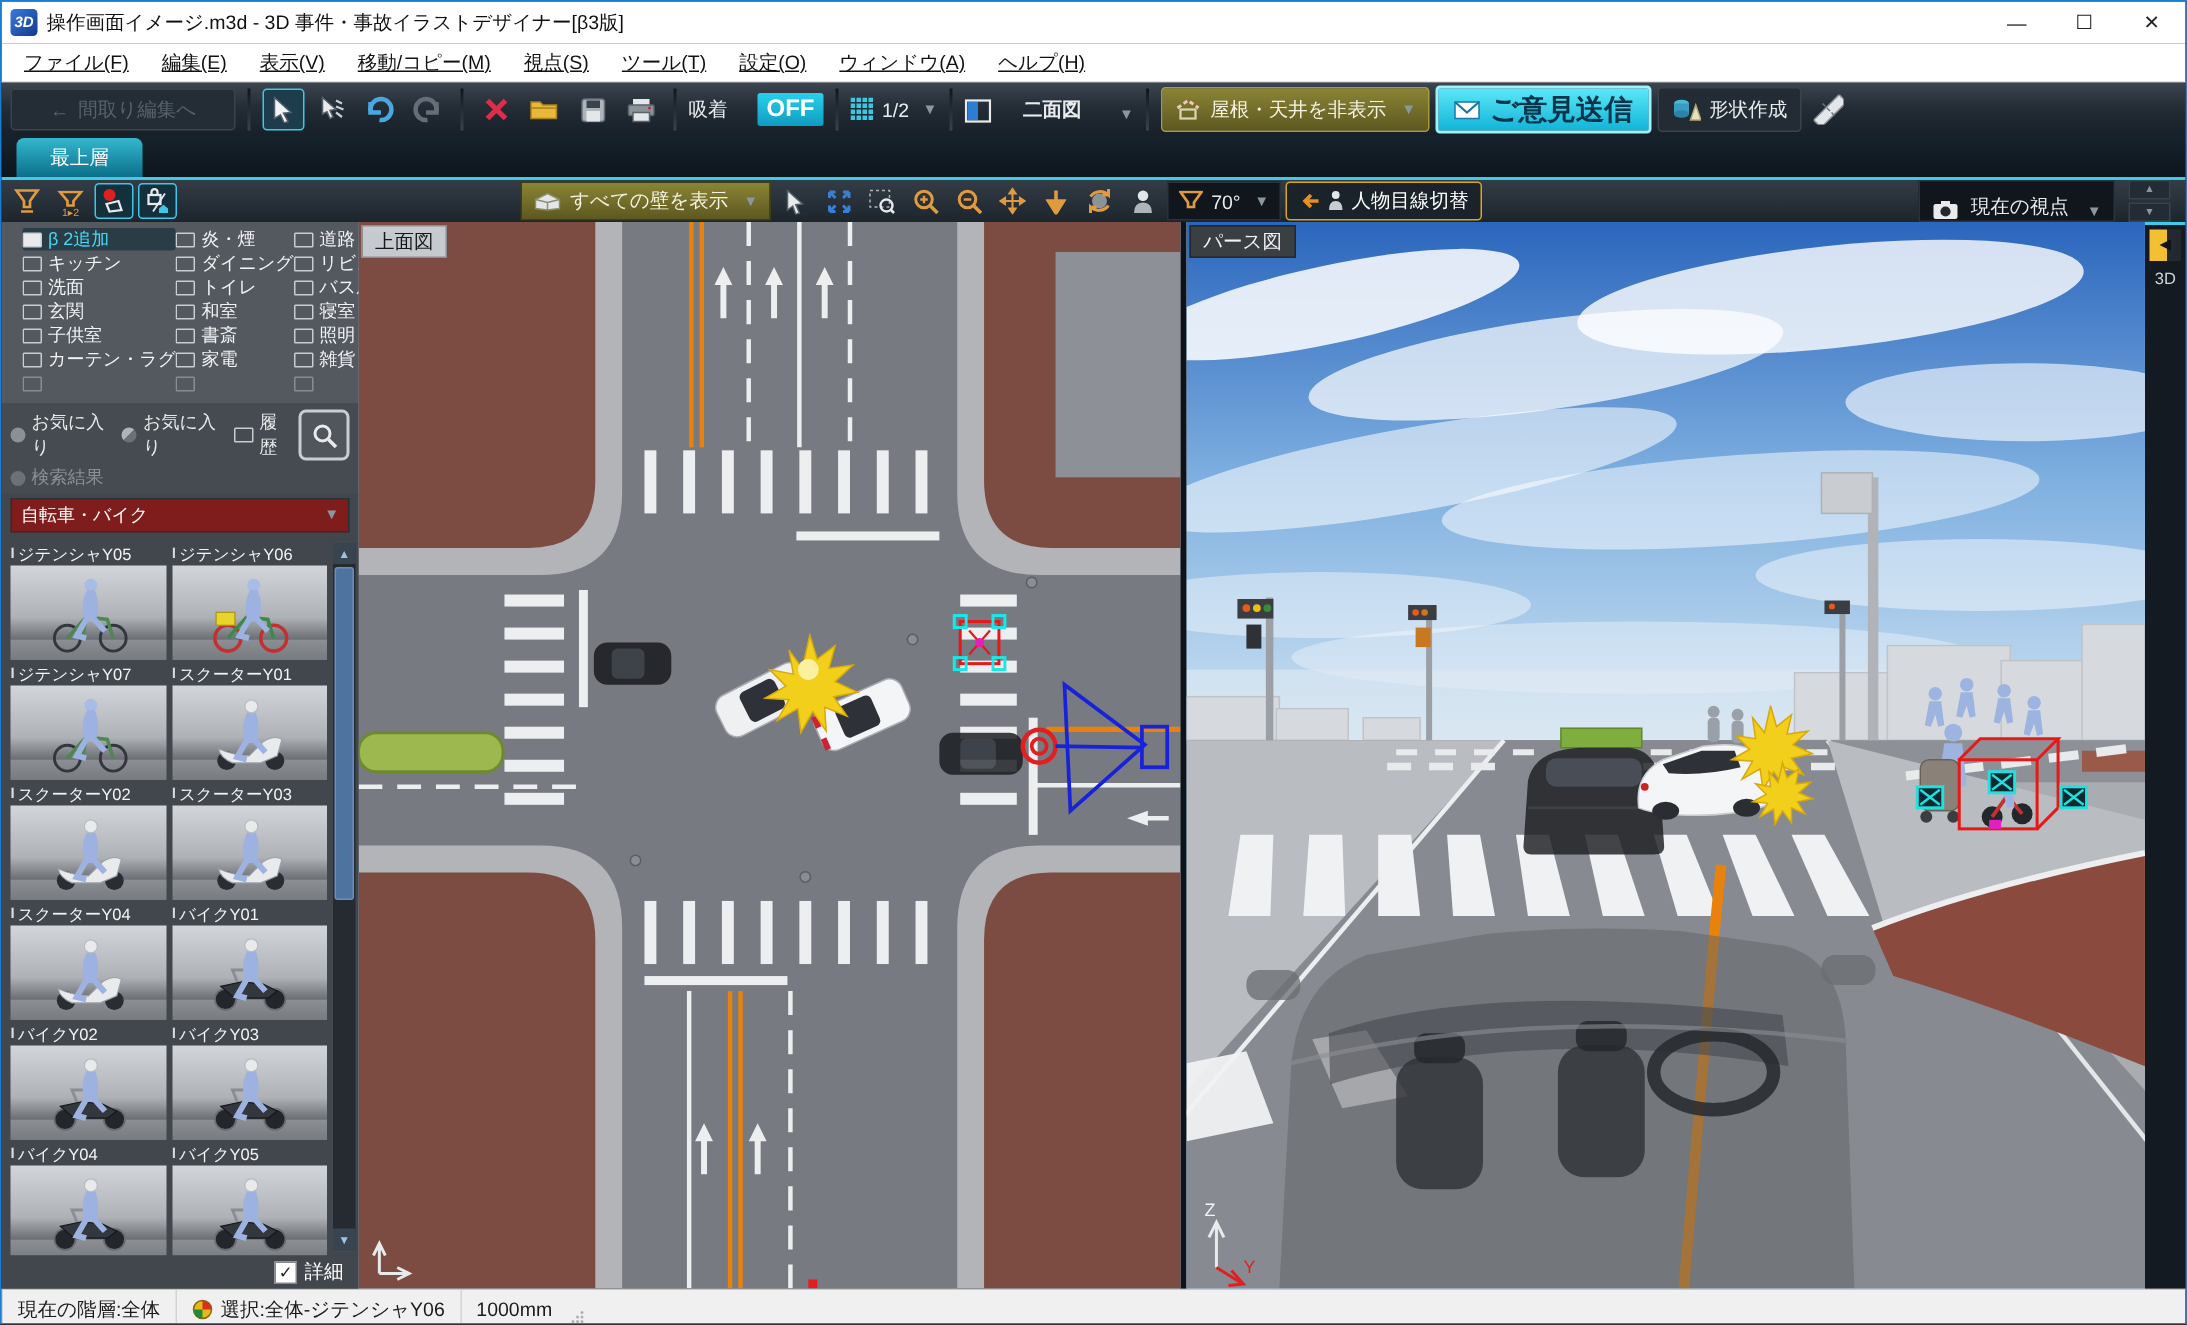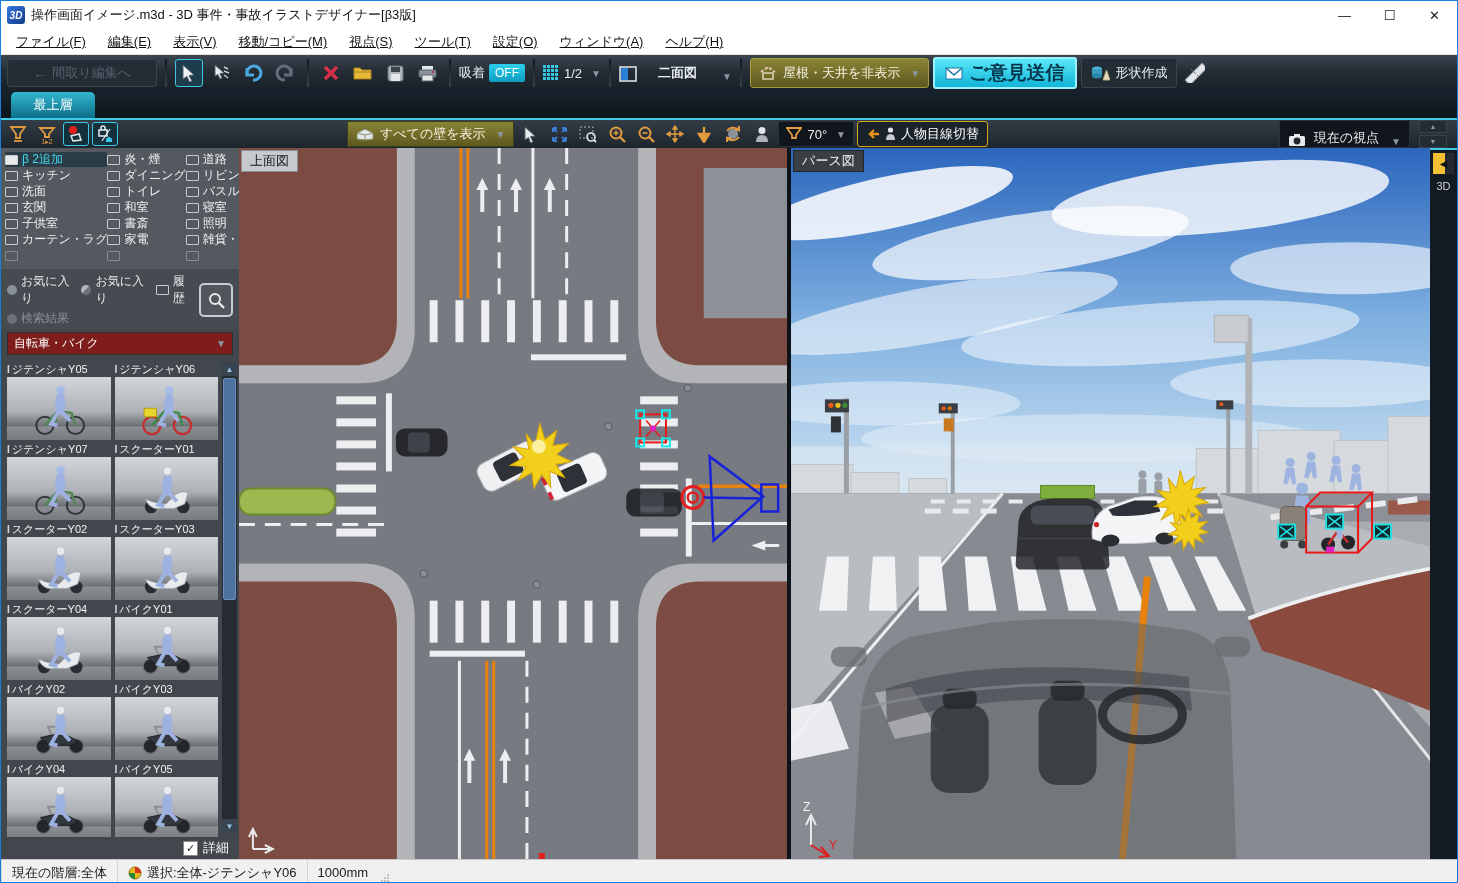--- a/index.html
+++ b/index.html
@@ -13,21 +13,21 @@
   
   .menubar{height:26px;background:#fff;display:flex;align-items:center;padding-left:4px;border-bottom:1px solid #e4e4e4;box-sizing:border-box;}
   .menuitem{font-size:13px;color:#111;padding:0 11px;line-height:25px;text-decoration:underline;}
   
   .toolbar{height:36px;background:linear-gradient(#3c4650,#242d36 45%,#171f27);display:flex;align-items:center;padding:0 6px;gap:4px;box-sizing:border-box;}
   .tb-back{width:148px;height:26px;border:1px solid #3a434c;border-radius:3px;background:#242d35;color:#55616c;font-size:13px;display:flex;align-items:center;justify-content:center;gap:6px;}
   .tbtn{width:28px;height:28px;display:flex;align-items:center;justify-content:center;border-radius:3px;position:relative;}
   .tbtn.sel{background:#1d3d4d;border:1px solid #3ec8e8;box-sizing:border-box;}
   .tsep{width:2px;height:28px;background:linear-gradient(#10161c,#39434c);margin:0 4px;}
   .tlabel{color:#e8ecef;font-size:13px;}
-  .badge-off{background:linear-gradient(#2ad0ec,#0f9cc0);color:#fff;font-size:12px;font-weight:normal;padding:2px 6px;border-radius:2px;margin-left:4px;}
+  .badge-off{background:linear-gradient(#2ad0ec,#0f9cc0);color:#fff;font-size:16px;font-weight:bold;padding:2px 6px;border-radius:2px;margin-left:20px;}
   .caret{color:#8a96a0;font-size:10px;margin-left:4px;}
   .tb-roof{height:28px;background:linear-gradient(#8a8436,#5d581f);border:1px solid #a89c3a;border-radius:3px;color:#f4f2e0;font-size:13px;display:flex;align-items:center;padding:0 8px;gap:6px;}
   .tb-feedback{height:28px;background:linear-gradient(#5ae8f8,#12b4d8);border:2px solid #9af2ff;border-radius:3px;color:#05354a;font-weight:bold;font-size:19px;display:flex;align-items:center;padding:0 10px;gap:6px;}
   .tb-shape{height:28px;background:#232c34;border:1px solid #39434c;border-radius:3px;color:#e8ecef;font-size:13px;display:flex;align-items:center;padding:0 8px;gap:6px;}
   
   .tabstrip{height:27px;background:linear-gradient(#16222c,#0d151d);display:flex;align-items:flex-end;padding-left:10px;}
   .leveltab{height:26px;min-width:64px;background:linear-gradient(#33b7cf,#0c6f8a);border-radius:5px 5px 0 0;color:#fff;font-size:13px;display:flex;align-items:center;justify-content:center;padding:0 10px;}
   
   .viewrow{height:30px;border-top:2px solid #3ecbe8;background:linear-gradient(#343d46,#1c242c);display:flex;box-sizing:border-box;}
   .paneltabs{width:238px;display:flex;background:#343b42;border-right:1px solid #10161c;}
@@ -39,31 +39,31 @@
   .vbtn.sel{border:1px solid #3ec8e8;background:#14303c;box-sizing:border-box;}
   .walls{height:24px;background:linear-gradient(#8a8436,#5d581f);border:1px solid #3a3f1c;color:#f4f2e0;font-size:13px;display:flex;align-items:center;gap:6px;padding:0 8px;margin-left:226px;}
   .fov{height:24px;background:#10161c;border:1px solid #2a333c;color:#e8ecef;font-size:13px;display:flex;align-items:center;gap:5px;padding:0 7px;}
   .persontoggle{height:24px;background:#1a222a;border:1px solid #d8a818;border-radius:3px;color:#fff;font-size:13px;display:flex;align-items:center;gap:5px;padding:0 8px;}
   .curview{height:26px;background:#10161c;border:1px solid #2a333c;color:#e8ecef;font-size:13px;display:flex;align-items:flex-end;gap:8px;padding:0 8px;margin-left:auto;}
   .spinners{display:flex;flex-direction:column;gap:2px;margin:0 6px;}
   .spin{width:26px;height:11px;background:#232c34;border:1px solid #39434c;color:#8a96a0;font-size:7px;display:flex;align-items:center;justify-content:center;}
   
   .mainrow{display:flex;height:711px;}
   .leftpanel{width:238px;background:#42474d;display:flex;flex-direction:column;box-sizing:border-box;}
-  .cats{background:#545960;display:flex;padding:4px 2px 6px 4px;}
+  .cats{background:#545960;display:flex;padding:4px 2px 6px 14px;}
   .catcol{flex:1;display:flex;flex-direction:column;gap:1px;}
   .catitem{display:flex;align-items:center;gap:4px;color:#f2f3f5;font-size:12px;height:15px;white-space:nowrap;overflow:hidden;}
   .catitem.hl{color:#45d8f2;background:#2a3d46;border-radius:2px;}
   .folder{width:11px;height:8px;border:1px solid #c9ccd0;border-radius:1px;position:relative;flex:none;}
   .folder.fill{background:#e8eaec;}
   .catcut{opacity:.45;}
   .catscroll{width:15px;background:#262b31;display:flex;flex-direction:column;align-items:center;margin-left:2px;}
   .sbtn{width:15px;height:14px;background:#38444f;color:#9cc2e8;font-size:8px;display:flex;align-items:center;justify-content:center;}
   .sthumb{width:11px;background:#4e739e;border:1px solid #6a8fbe;border-radius:2px;flex:1;margin:2px 0;}
-  .favrow{background:#454b51;padding:4px 6px 2px 6px;display:flex;align-items:center;gap:8px;position:relative;}
+  .favrow{background:#454b51;padding:4px 6px 2px 6px;display:flex;align-items:flex-start;gap:8px;position:relative;}
   .favcol{flex:1;}
   .favline{display:flex;align-items:center;gap:10px;}
   .favitem{display:flex;align-items:center;gap:4px;color:#e8eaec;font-size:12px;}
   .favitem.dim{color:#8a9096;}
   .circ{width:10px;height:10px;border-radius:50%;background:#8a9098;display:inline-block;flex:none;}
   .searchbtn{width:30px;height:30px;border:2px solid #c8ced4;border-radius:5px;background:#50565c;display:flex;align-items:center;justify-content:center;flex:none;}
   .catdrop{margin:3px 6px;height:21px;background:#7f1d1d;border:1px solid #2a3036;color:#fff;font-size:12px;display:flex;align-items:center;padding:0 6px;gap:29px;}
   .catdrop .caret{margin-left:auto;}
   .partswrap{flex:1;display:flex;overflow:hidden;}
   .grid{flex:1;display:grid;grid-template-columns:1fr 1fr;gap:2px 4px;padding:4px 2px 2px 6px;align-content:start;}

